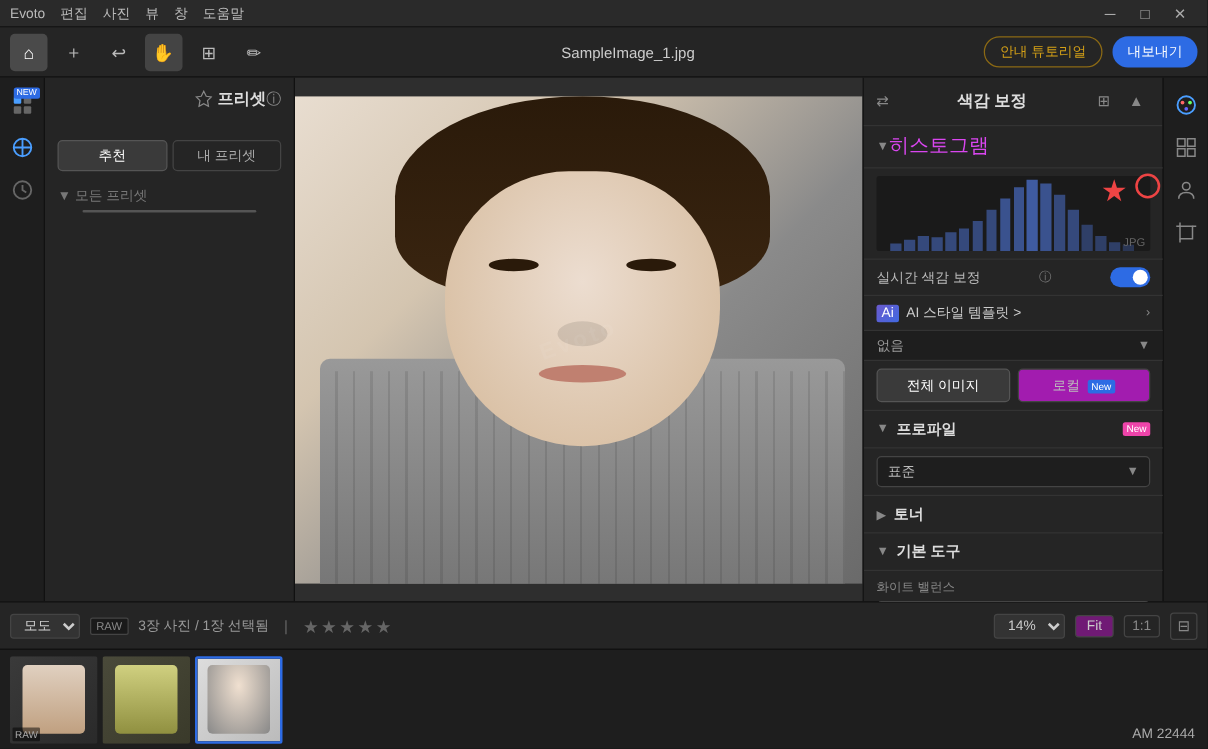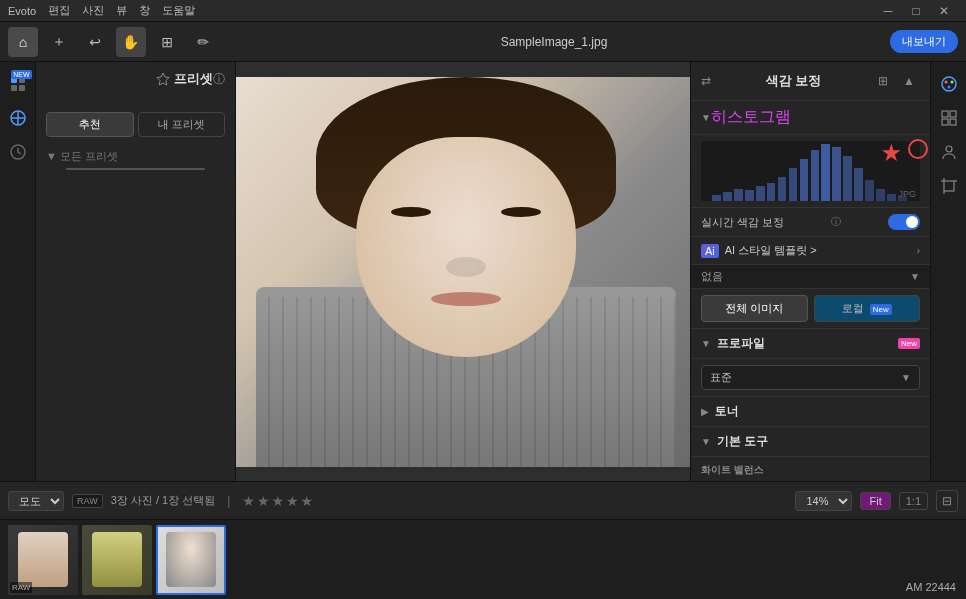--- a/index.html
+++ b/index.html
@@ -406,21 +406,21 @@
     }
     .btn-tab {
       flex: 1;
       padding: 5px 0;
       text-align: center;
       border-radius: 4px;
       border: 1px solid #444;
       color: #bbb;
       font-size: 11px;
       cursor: pointer;
-      background: #0c4a6e;
+      background: #a21caf;
       font-family: inherit;
       position: relative;
     }
     .btn-tab.active {
       background: #3a3a3a;
       color: #fff;
       border-color: #555;
     }
 
     
@@ -540,21 +540,20 @@
       font-size: 8px;
       background: rgba(0,0,0,0.5);
       padding: 1px 2px;
       border-radius: 1px;
     }
 
     
     .wb-section {
       padding: 6px 10px;
       border-bottom: 1px solid #4d7c0f;
-      font-weight: bold;
     }
     .wb-title { font-size: 10px; color: #888; margin-bottom: 4px; }
     .wb-dropdown {
       display: flex;
       align-items: center;
       background: #1e1e1e;
       border: 1px solid #444;
       border-radius: 4px;
       padding: 4px 8px;
       margin-bottom: 4px;
@@ -584,20 +583,21 @@
 
 <div class="toolbar">
   <div class="toolbar-btn active">⌂</div>
   <div class="toolbar-btn">＋</div>
   <div class="toolbar-btn">↩</div>
   <div class="toolbar-btn" style="background:#444;color:#fff;">✋</div>
   <div class="toolbar-btn">⊞</div>
   <div class="toolbar-btn">✏</div>
   <div class="toolbar-title">SampleImage_1.jpg</div>
   <div class="toolbar-right">
+    <button class="btn-outline">안내 튜토리얼</button>
     <button class="btn-solid">내보내기</button>
   </div>
 </div>
 
 <div class="main-layout">
 
   <div class="left-iconbar">
     <div class="icon-btn" style="position:relative;">
       <svg width="18" height="18" viewBox="0 0 18 18">
         <rect x="2" y="2" width="6" height="6" rx="1" fill="#4a9eff"></rect>

